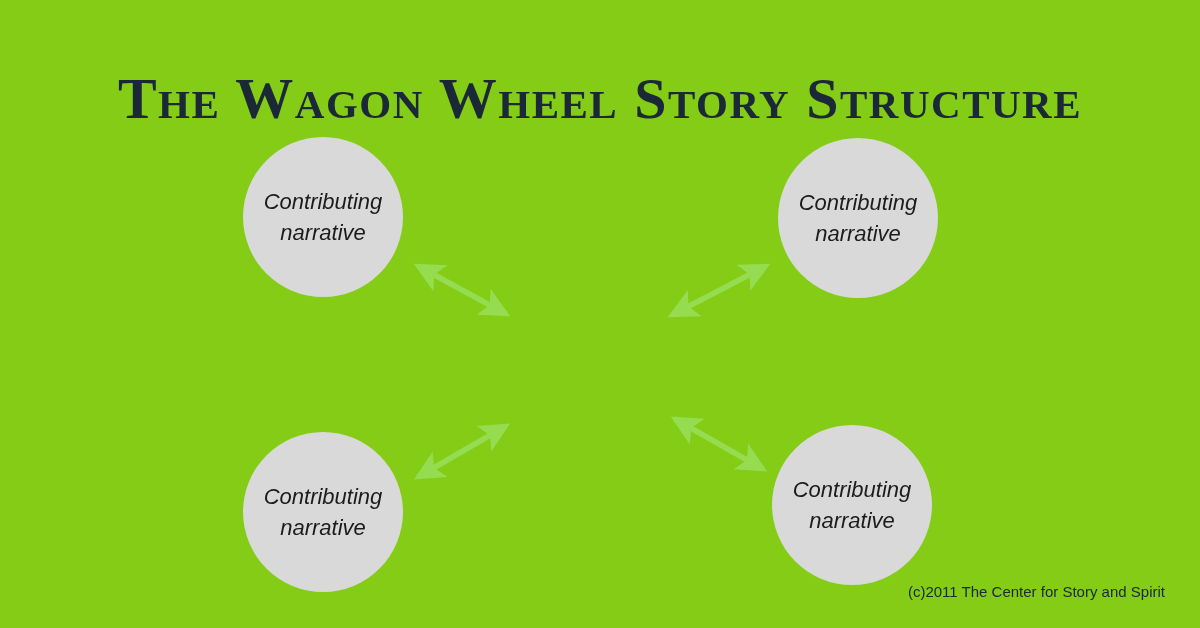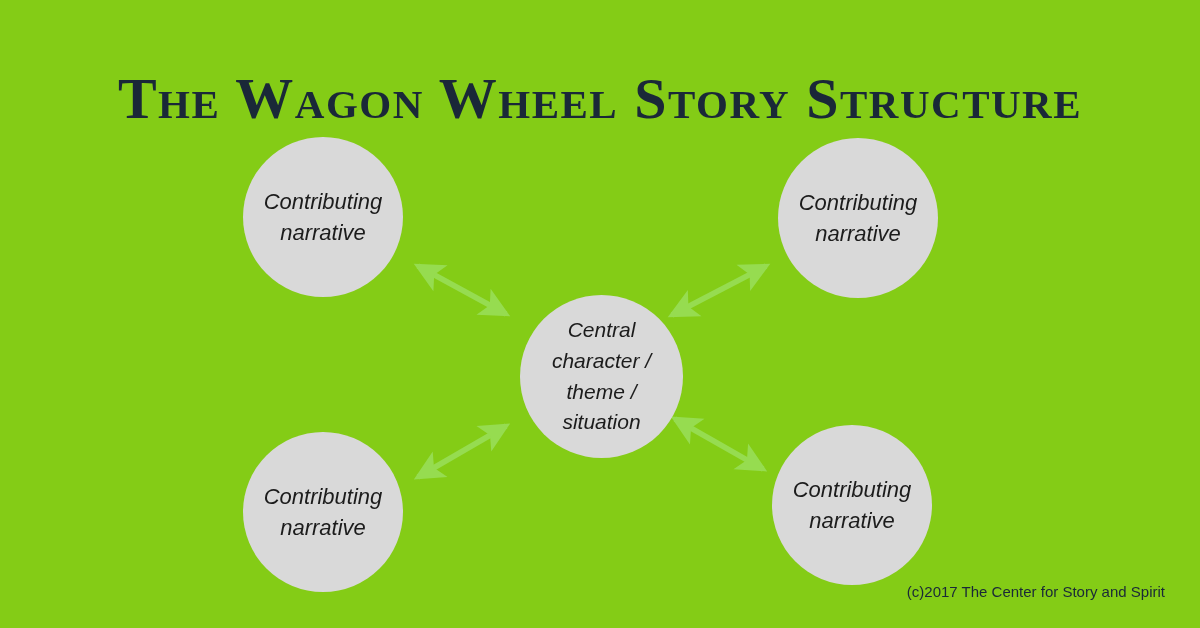--- a/index.html
+++ b/index.html
@@ -124,22 +124,16 @@
   <div class="node node-outer" id="node-bl">
     <span class="node-label">Contributing
 narrative</span>
   </div>
 
   <div class="node node-outer" id="node-br">
     <span class="node-label">Contributing
 narrative</span>
   </div>
 
-  <div class="node node-center" id="node-center">
-    <span class="node-label">Central
-character /
-theme /
-situation</span>
-  </div>
 
-  <div class="credit">(c)2017 The Center for Story and Spirit</div>
+  <div class="credit">(c)2011 The Center for Story and Spirit</div>
 
 </div>
 
 </body></html>

